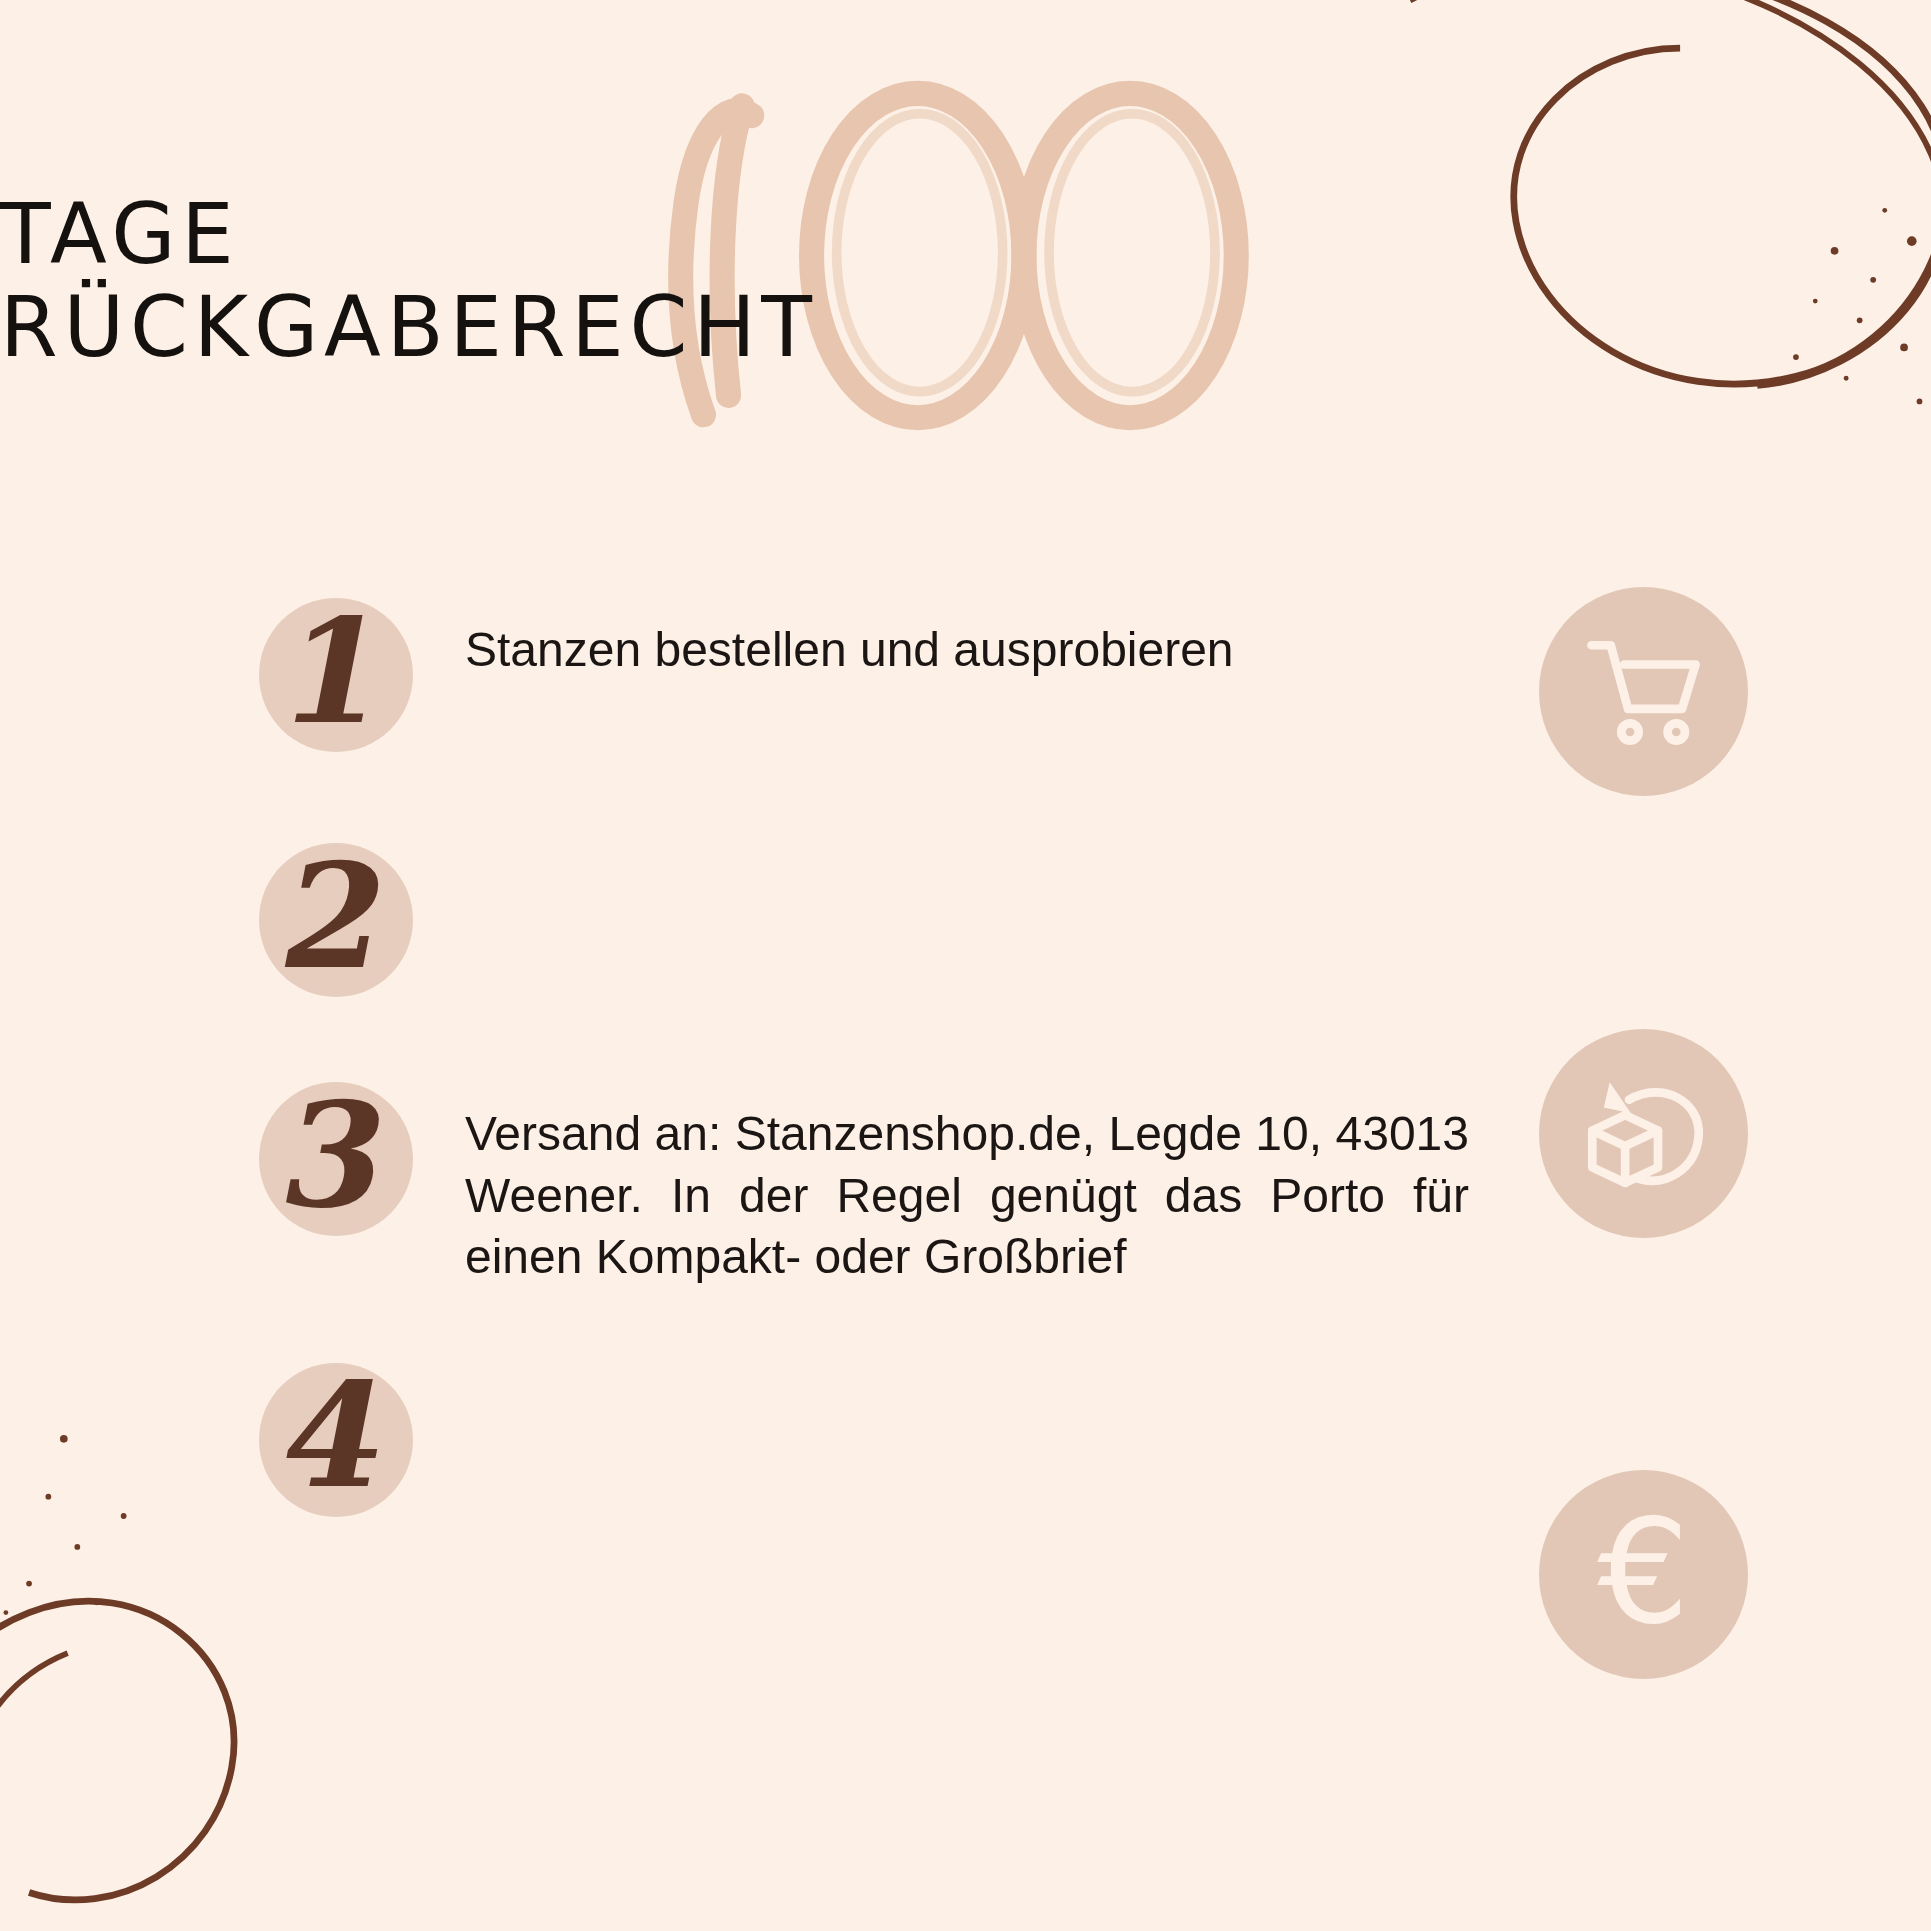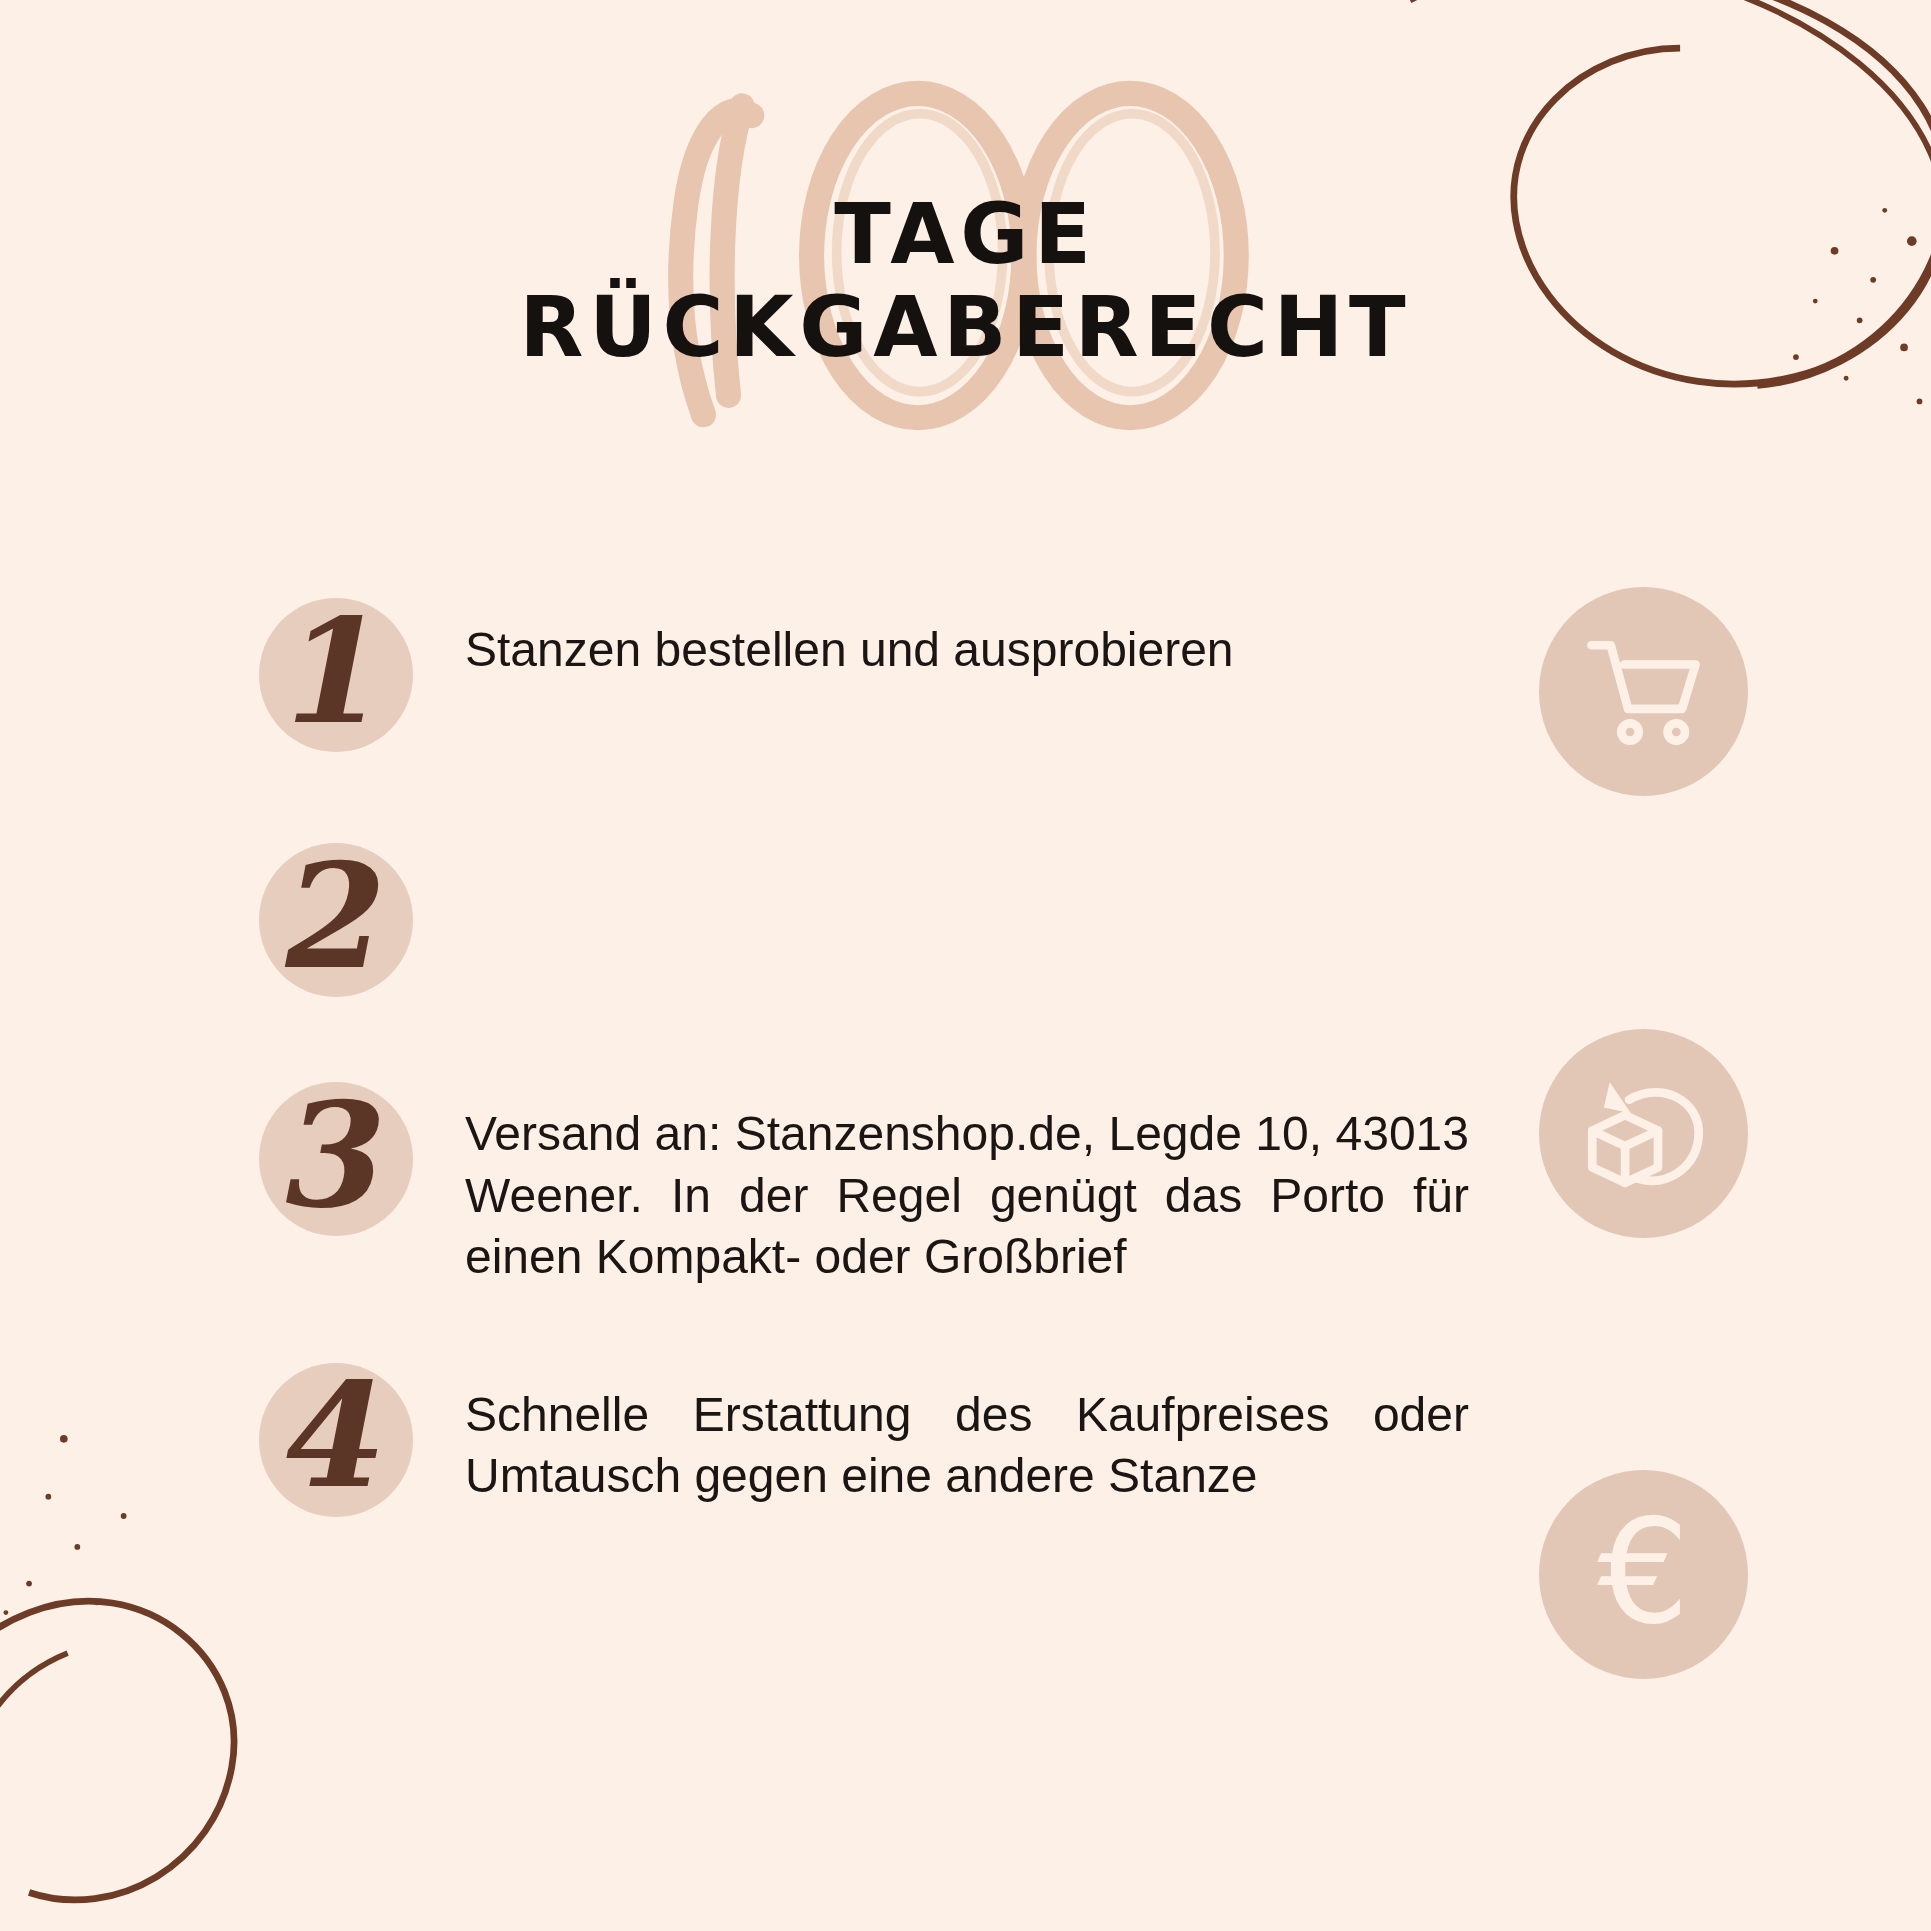--- a/index.html
+++ b/index.html
@@ -45,23 +45,23 @@
     left: 50%;
     transform: translateX(-50%);
     width: 676px;
     height: 444px;
   }
   .headline {
     position: absolute;
     top: 189px;
     left: 0;
     width: 1931px;
-    text-align: center;
+    text-align: left;
     font-family: "DejaVu Sans", sans-serif;
-    font-weight: bold;
+    font-weight: normal;
     font-size: 83px;
     line-height: 1.12;
     letter-spacing: 5.8px;
     color: #15110f;
   }
   .headline .l1 { display: block; }
   .headline .l2 { display: block; }
 
   
   .steps {
@@ -241,21 +241,20 @@
         <div class="num">3</div>
       </div>
       <div class="step-text justify">Versand an: Stanzenshop.de, Legde 10, 43013 Weener. In der Regel genügt das Porto für einen Kompakt- oder Großbrief</div>
     </div>
 
     <div class="step step-4">
       <div class="bullet">
         <div class="circle"></div>
         <div class="num">4</div>
       </div>
-      <div class="step-text justify">Schnelle Erstattung des Kaufpreises oder Umtausch gegen eine andere Stanze</div>
     </div>
 
   </div>
 
   <div class="icon-badge icon-cart">
     <svg width="135" height="135" viewBox="0 0 140 140" xmlns="http://www.w3.org/2000/svg">
       <g stroke="#fdf1e7" stroke-width="9" fill="none" stroke-linecap="round" stroke-linejoin="round">
         <path d="M16 22 h20 l18 66 h56 l14 -46 h-74"></path>
         <circle cx="56" cy="112" r="9"></circle>
         <circle cx="104" cy="112" r="9"></circle>

